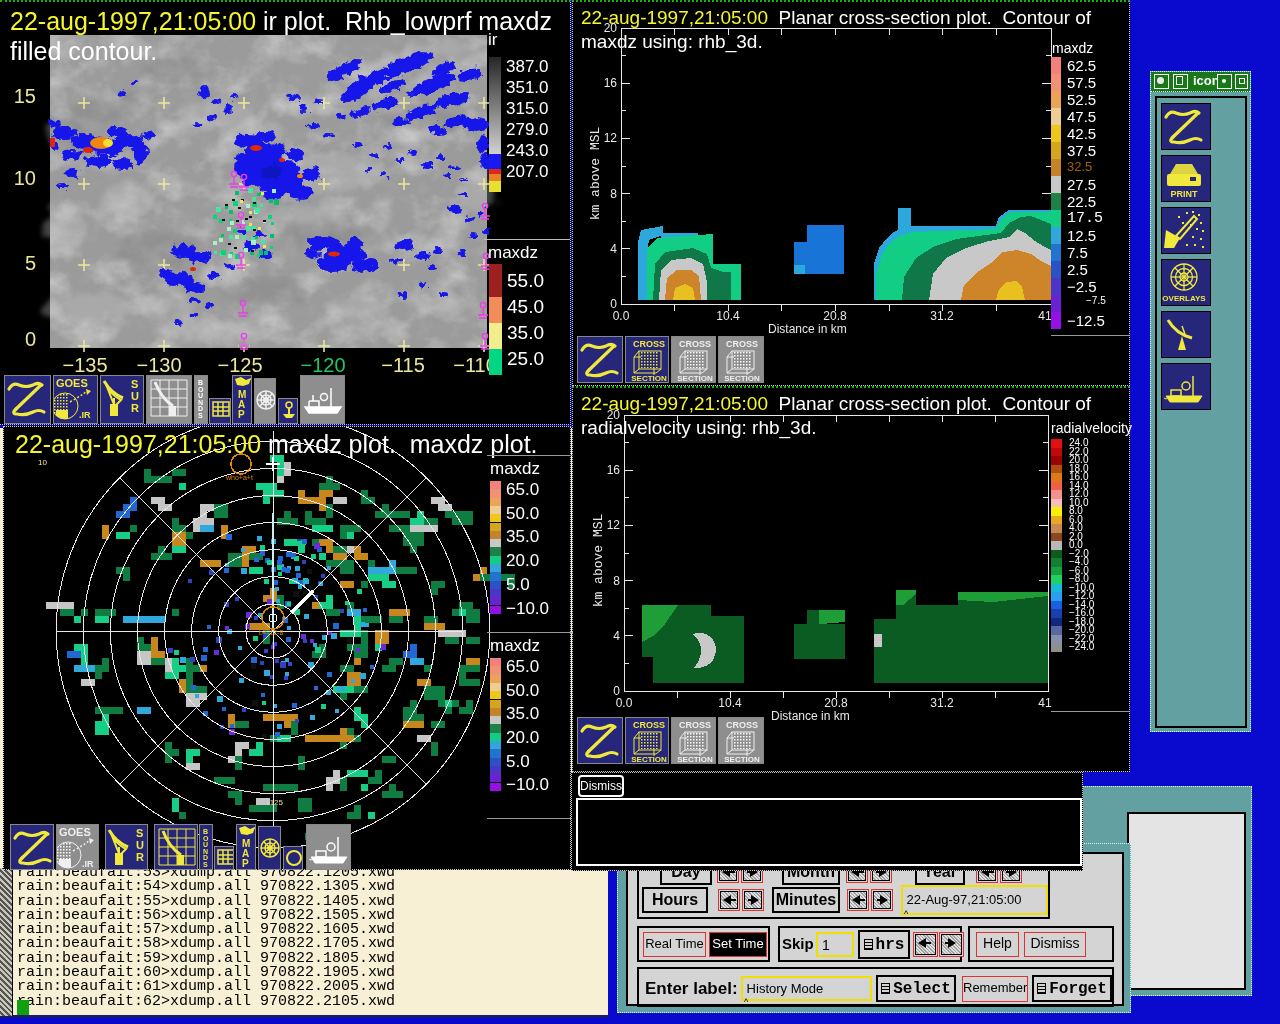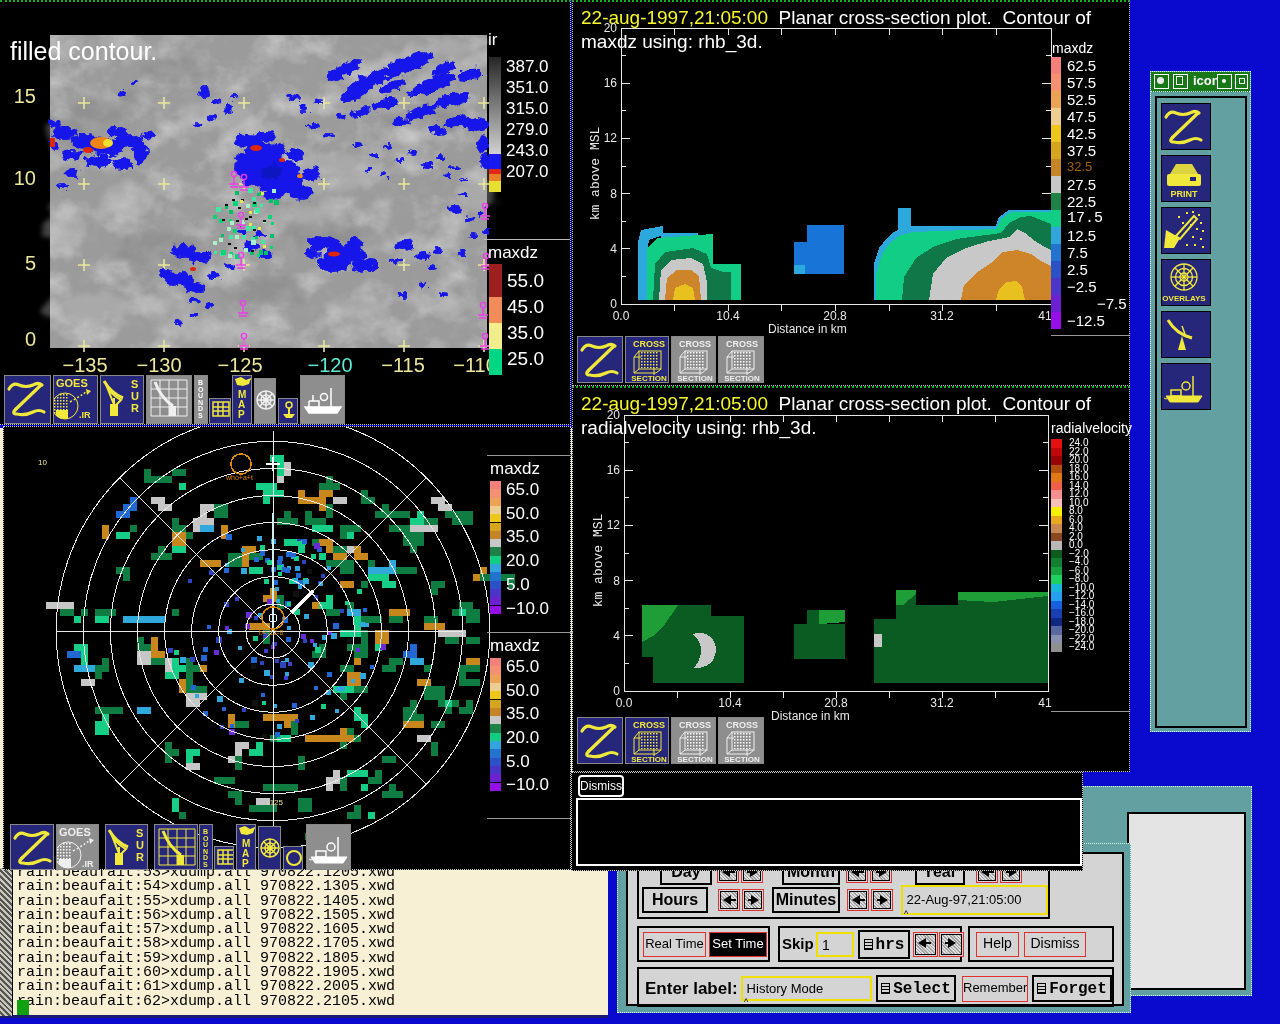--- a/index.html
+++ b/index.html
@@ -340,29 +340,30 @@
         <circle cx="483" cy="303" r="2.6"></circle>
         <line x1="483" y1="306" x2="483" y2="313"></line>
         <path d="M478 313 h10 M479 316 h8"></path>
       </g>
       <g stroke="#ee3cee" fill="none" stroke-width="1.4">
         <circle cx="485" cy="334" r="2.6"></circle>
         <line x1="485" y1="337" x2="485" y2="344"></line>
         <path d="M480 344 h10 M481 347 h8"></path>
       </g>
     </svg>
+<div class="ttl" style="left:10px;top:5px;font-size:25px;color:#f6f62c;">22-aug-1997,21:05:00<span style="color:#fff;"> ir plot.  Rhb_lowprf maxdz</span></div>
 <div class="ttl" style="left:10px;top:35px;font-size:25px;color:#fff;">filled contour.</div>
 <div class="ttl" style="left:0px;top:83px;width:36px;text-align:right;font-size:20px;color:#ece79b;">15</div>
 <div class="ttl" style="left:0px;top:165px;width:36px;text-align:right;font-size:20px;color:#ece79b;">10</div>
 <div class="ttl" style="left:0px;top:250px;width:36px;text-align:right;font-size:20px;color:#ece79b;">5</div>
 <div class="ttl" style="left:0px;top:326px;width:36px;text-align:right;font-size:20px;color:#ece79b;">0</div>
 <div class="ttl" style="left:59px;top:352px;width:52px;text-align:center;font-size:20px;color:#ece79b;">−135</div>
 <div class="ttl" style="left:133px;top:352px;width:52px;text-align:center;font-size:20px;color:#ece79b;">−130</div>
 <div class="ttl" style="left:214px;top:352px;width:52px;text-align:center;font-size:20px;color:#ece79b;">−125</div>
-<div class="ttl" style="left:304px;top:352px;width:52px;text-align:center;font-size:20px;color:#5eead4;">−120</div>
+<div class="ttl" style="left:297px;top:352px;width:52px;text-align:center;font-size:20px;color:#22c55e;">−120</div>
 <div class="ttl" style="left:377px;top:352px;width:52px;text-align:center;font-size:20px;color:#ece79b;">−115</div>
 <div class="ttl" style="left:449px;top:352px;width:52px;text-align:center;font-size:20px;color:#ece79b;">−110</div>
 <div class="ttl" style="left:488px;top:28px;font-size:17px;color:#fff;">ir</div>
 <div class="abs" style="left:489px;top:55px;width:12px;height:97px;background:linear-gradient(#262626,#d2d2d2);"></div>
 <div class="abs" style="left:489px;top:152px;width:12px;height:15px;background:#1818f0;"></div>
 <div class="abs" style="left:489px;top:167px;width:12px;height:5px;background:#e02818;"></div>
 <div class="abs" style="left:489px;top:172px;width:12px;height:7px;background:#e88028;"></div>
 <div class="abs" style="left:489px;top:179px;width:12px;height:11px;background:#e8e030;"></div>
 <div class="ttl" style="left:506px;top:55px;font-size:17px;color:#fff;">387.0</div>
 <div class="ttl" style="left:506px;top:76px;font-size:17px;color:#fff;">351.0</div>
@@ -588,21 +589,21 @@
 <div class="ttl" style="left:494px;top:123px;font-size:15px;color:#fff;">42.5</div>
 <div class="ttl" style="left:494px;top:140px;font-size:15px;color:#fff;">37.5</div>
 <div class="ttl" style="left:494px;top:157px;font-size:13px;color:#a16207;">32.5</div>
 <div class="ttl" style="left:494px;top:174px;font-size:15px;color:#fff;">27.5</div>
 <div class="ttl" style="left:494px;top:191px;font-size:15px;color:#fff;">22.5</div>
 <div class="ttl" style="left:494px;top:208px;font-size:15px;color:#fff;font-family:Liberation Mono, monospace;">17.5</div>
 <div class="ttl" style="left:494px;top:225px;font-size:15px;color:#fff;">12.5</div>
 <div class="ttl" style="left:494px;top:242px;font-size:15px;color:#fff;">7.5</div>
 <div class="ttl" style="left:494px;top:259px;font-size:15px;color:#fff;">2.5</div>
 <div class="ttl" style="left:494px;top:276px;font-size:15px;color:#fff;">−2.5</div>
-<div class="ttl" style="left:524px;top:293px;font-size:15px;color:#fff;">−7.5</div>
+<div class="ttl" style="left:513px;top:293px;font-size:10px;color:#fff;">−7.5</div>
 <div class="ttl" style="left:494px;top:310px;font-size:15px;color:#fff;">−12.5</div>
 <div class="abs" style="left:478px;top:333px;width:78px;height:1px;background:#999;"></div>
 </div>
 <div class="icon" style="left:577px;top:336px;width:46px;height:47px;background:#26267a;border:1px solid #888;">
     <svg width="44" height="45" viewBox="0 0 44 45" style="position:absolute;left:0;top:0">
       <g stroke="#f0e83a" fill="none" stroke-width="3.2" stroke-linecap="round">
         <path d="M4 13 Q8 6 14 9 Q21 12 28 9 Q33 6 37 9"></path>
         <path d="M36 9 L11 33"></path>
         <path d="M11 33 Q6 38 12 38 Q20 40 28 36 Q34 33 39 36"></path>
       </g>
@@ -1555,20 +1556,21 @@
       <line x1="287" y1="186" x2="309" y2="164" stroke="#fff" stroke-width="4"></line>
       <circle cx="269" cy="191" r="11" fill="none" stroke="#e08a00" stroke-width="1.5"></circle>
       <circle cx="269" cy="191" r="4" fill="none" stroke="#fff" stroke-width="1"></circle>
       <text x="255" y="208" font-size="7" fill="#e08a00" font-family="Liberation Sans">b&lt;-12-8</text>
       <circle cx="237" cy="37" r="10" fill="none" stroke="#e08a00" stroke-width="1.5"></circle>
       <text x="222" y="53" font-size="7" fill="#e08a00" font-family="Liberation Sans">who+a+t</text>
       <path d="M262 37 h14 M269 30 v14" stroke="#fff" stroke-width="1.5"></path>
       <text x="34" y="38" font-size="8" fill="#ece79b" font-family="Liberation Sans">10</text>
       <text x="263" y="378" font-size="8" fill="#ece79b" font-family="Liberation Sans">-125</text>
     </svg>
+<div class="ttl" style="left:11px;top:3px;font-size:25px;color:#f6f62c;">22-aug-1997,21:05:00<span style="color:#fff;"> maxdz plot.  maxdz plot.</span></div>
 <div class="abs" style="left:483px;top:28px;width:86px;height:1px;background:#999;"></div>
 <div class="ttl" style="left:486px;top:32px;font-size:17px;color:#fff;">maxdz</div>
 <div class="abs" style="left:486px;top:54.0px;width:11px;height:8.3px;background:#f4807c;"></div>
 <div class="abs" style="left:486px;top:62.3px;width:11px;height:8.3px;background:#f49172;"></div>
 <div class="abs" style="left:486px;top:70.6px;width:11px;height:8.3px;background:#eda356;"></div>
 <div class="abs" style="left:486px;top:78.9px;width:11px;height:8.3px;background:#eecd92;"></div>
 <div class="abs" style="left:486px;top:87.2px;width:11px;height:8.3px;background:#eec61c;"></div>
 <div class="abs" style="left:486px;top:95.5px;width:11px;height:8.3px;background:#d6a51e;"></div>
 <div class="abs" style="left:486px;top:103.8px;width:11px;height:8.3px;background:#c68428;"></div>
 <div class="abs" style="left:486px;top:112.1px;width:11px;height:8.3px;background:#c8c8c8;"></div>

